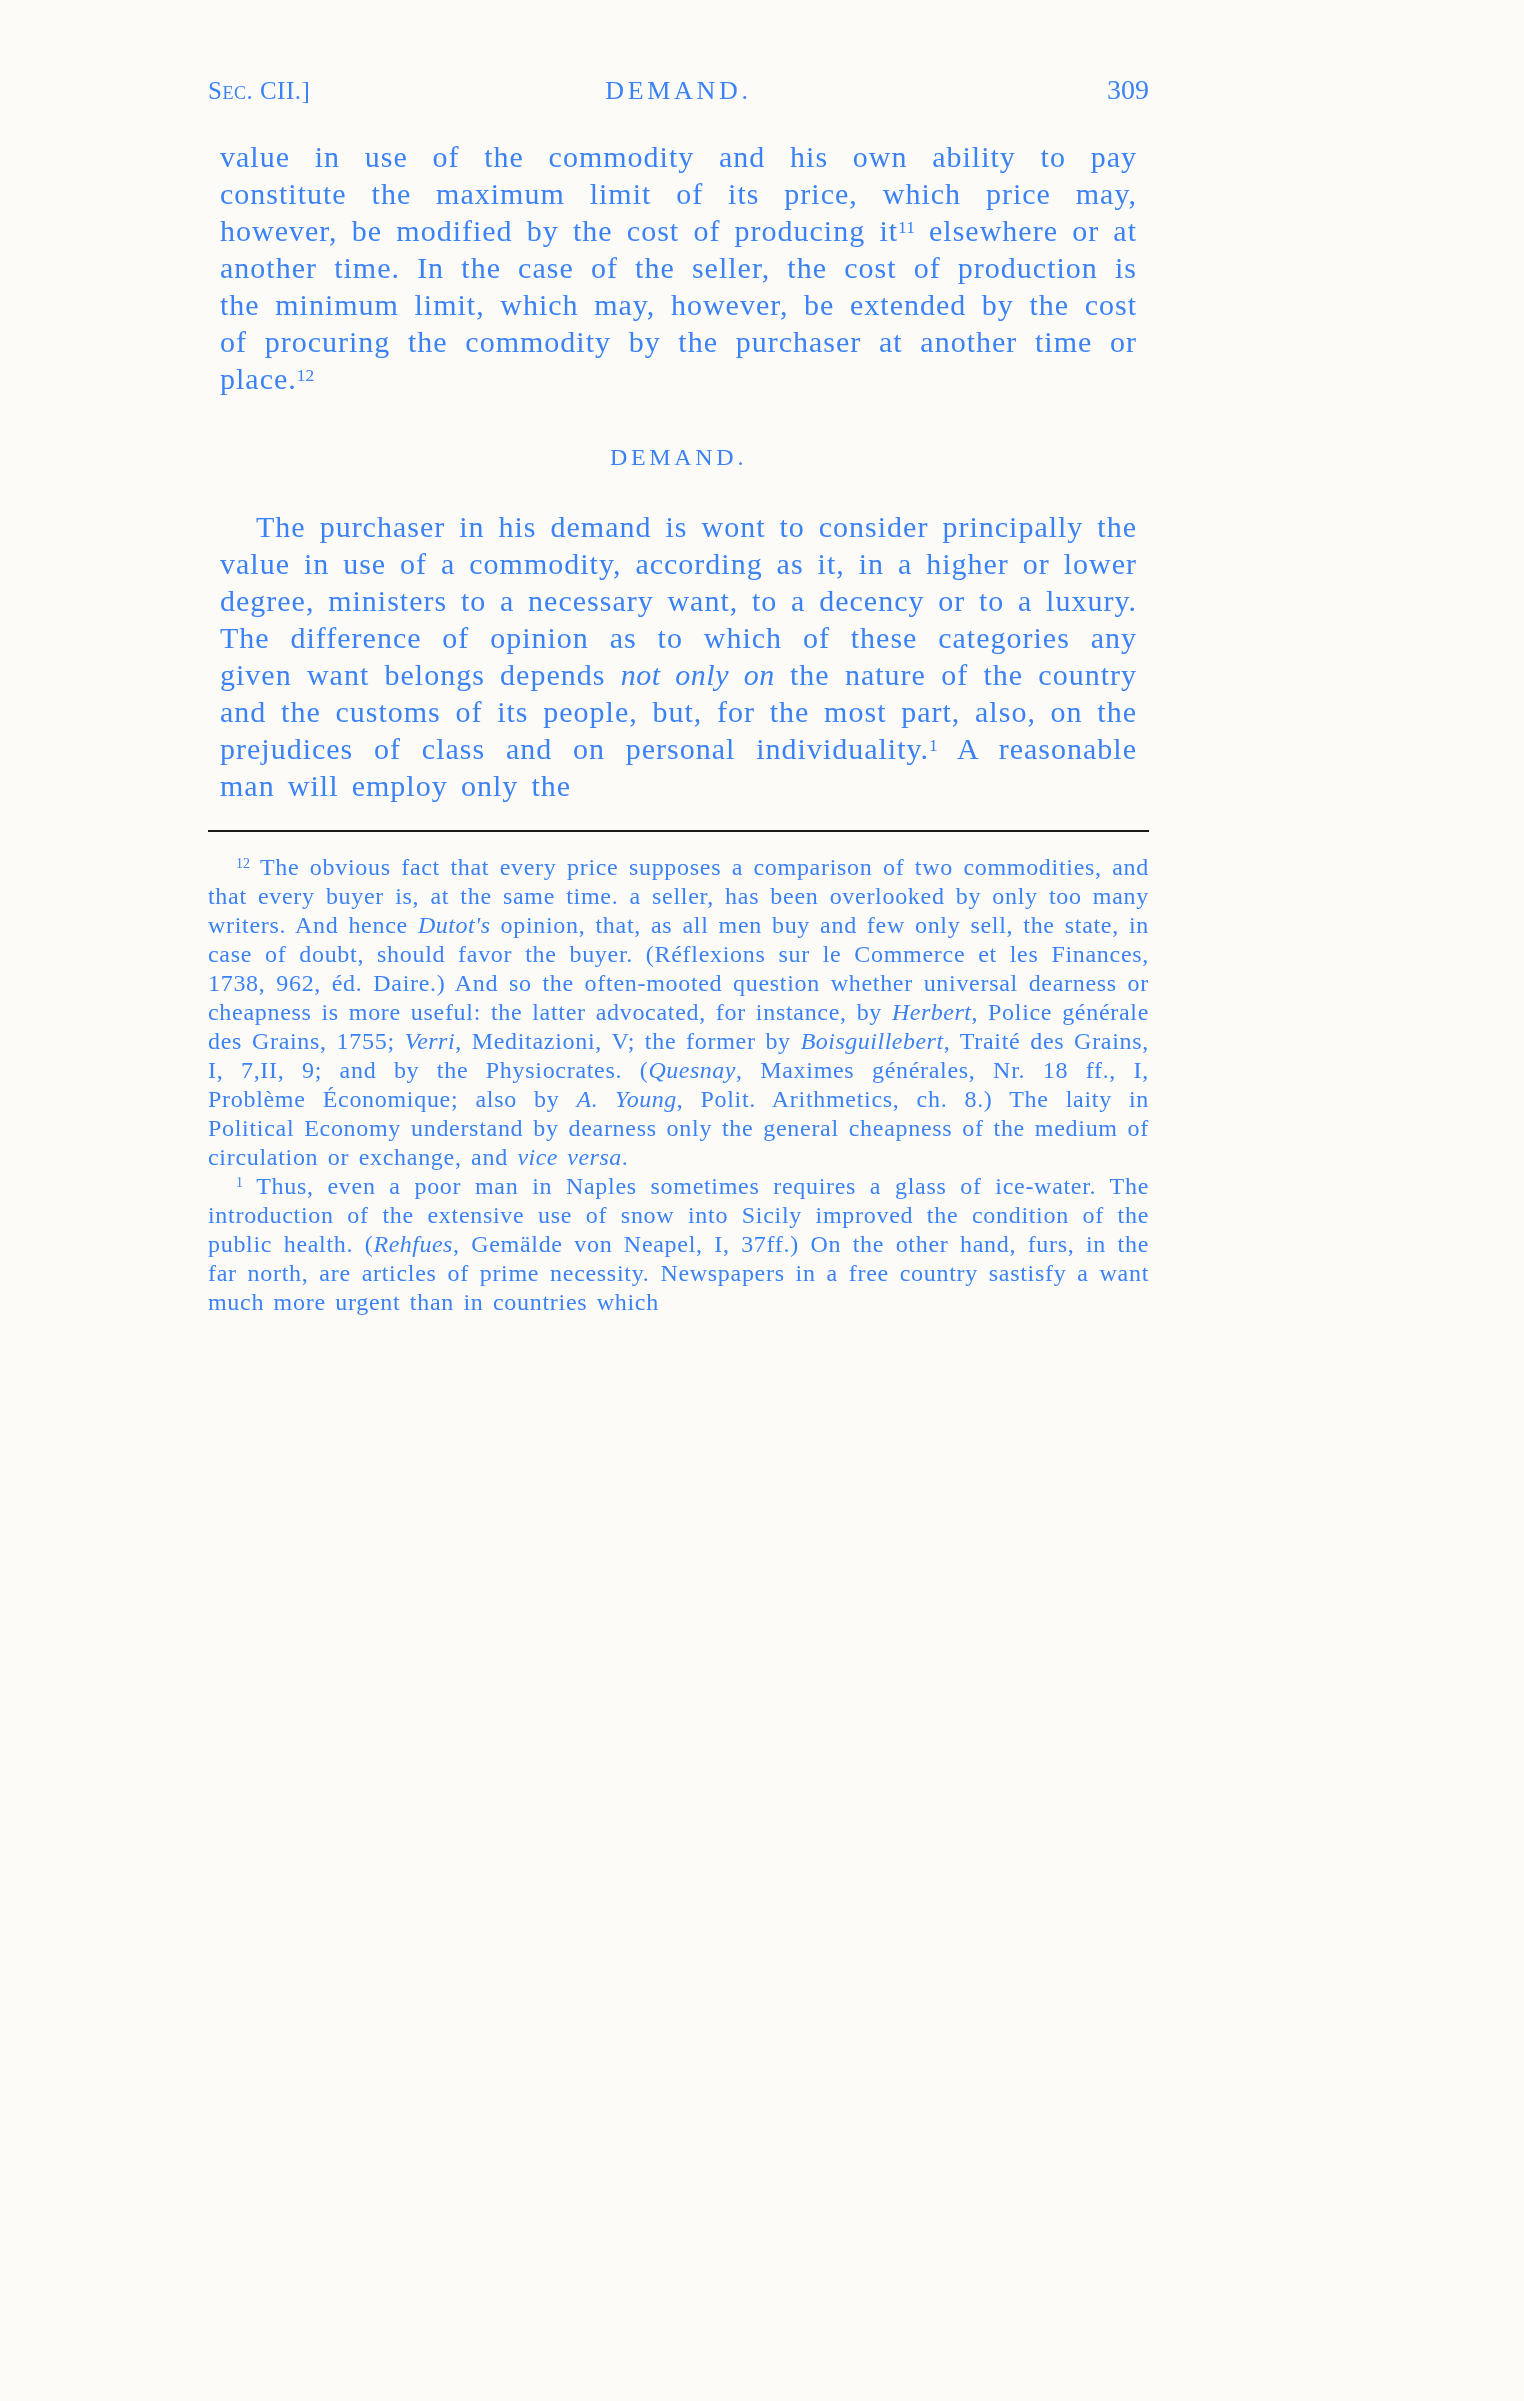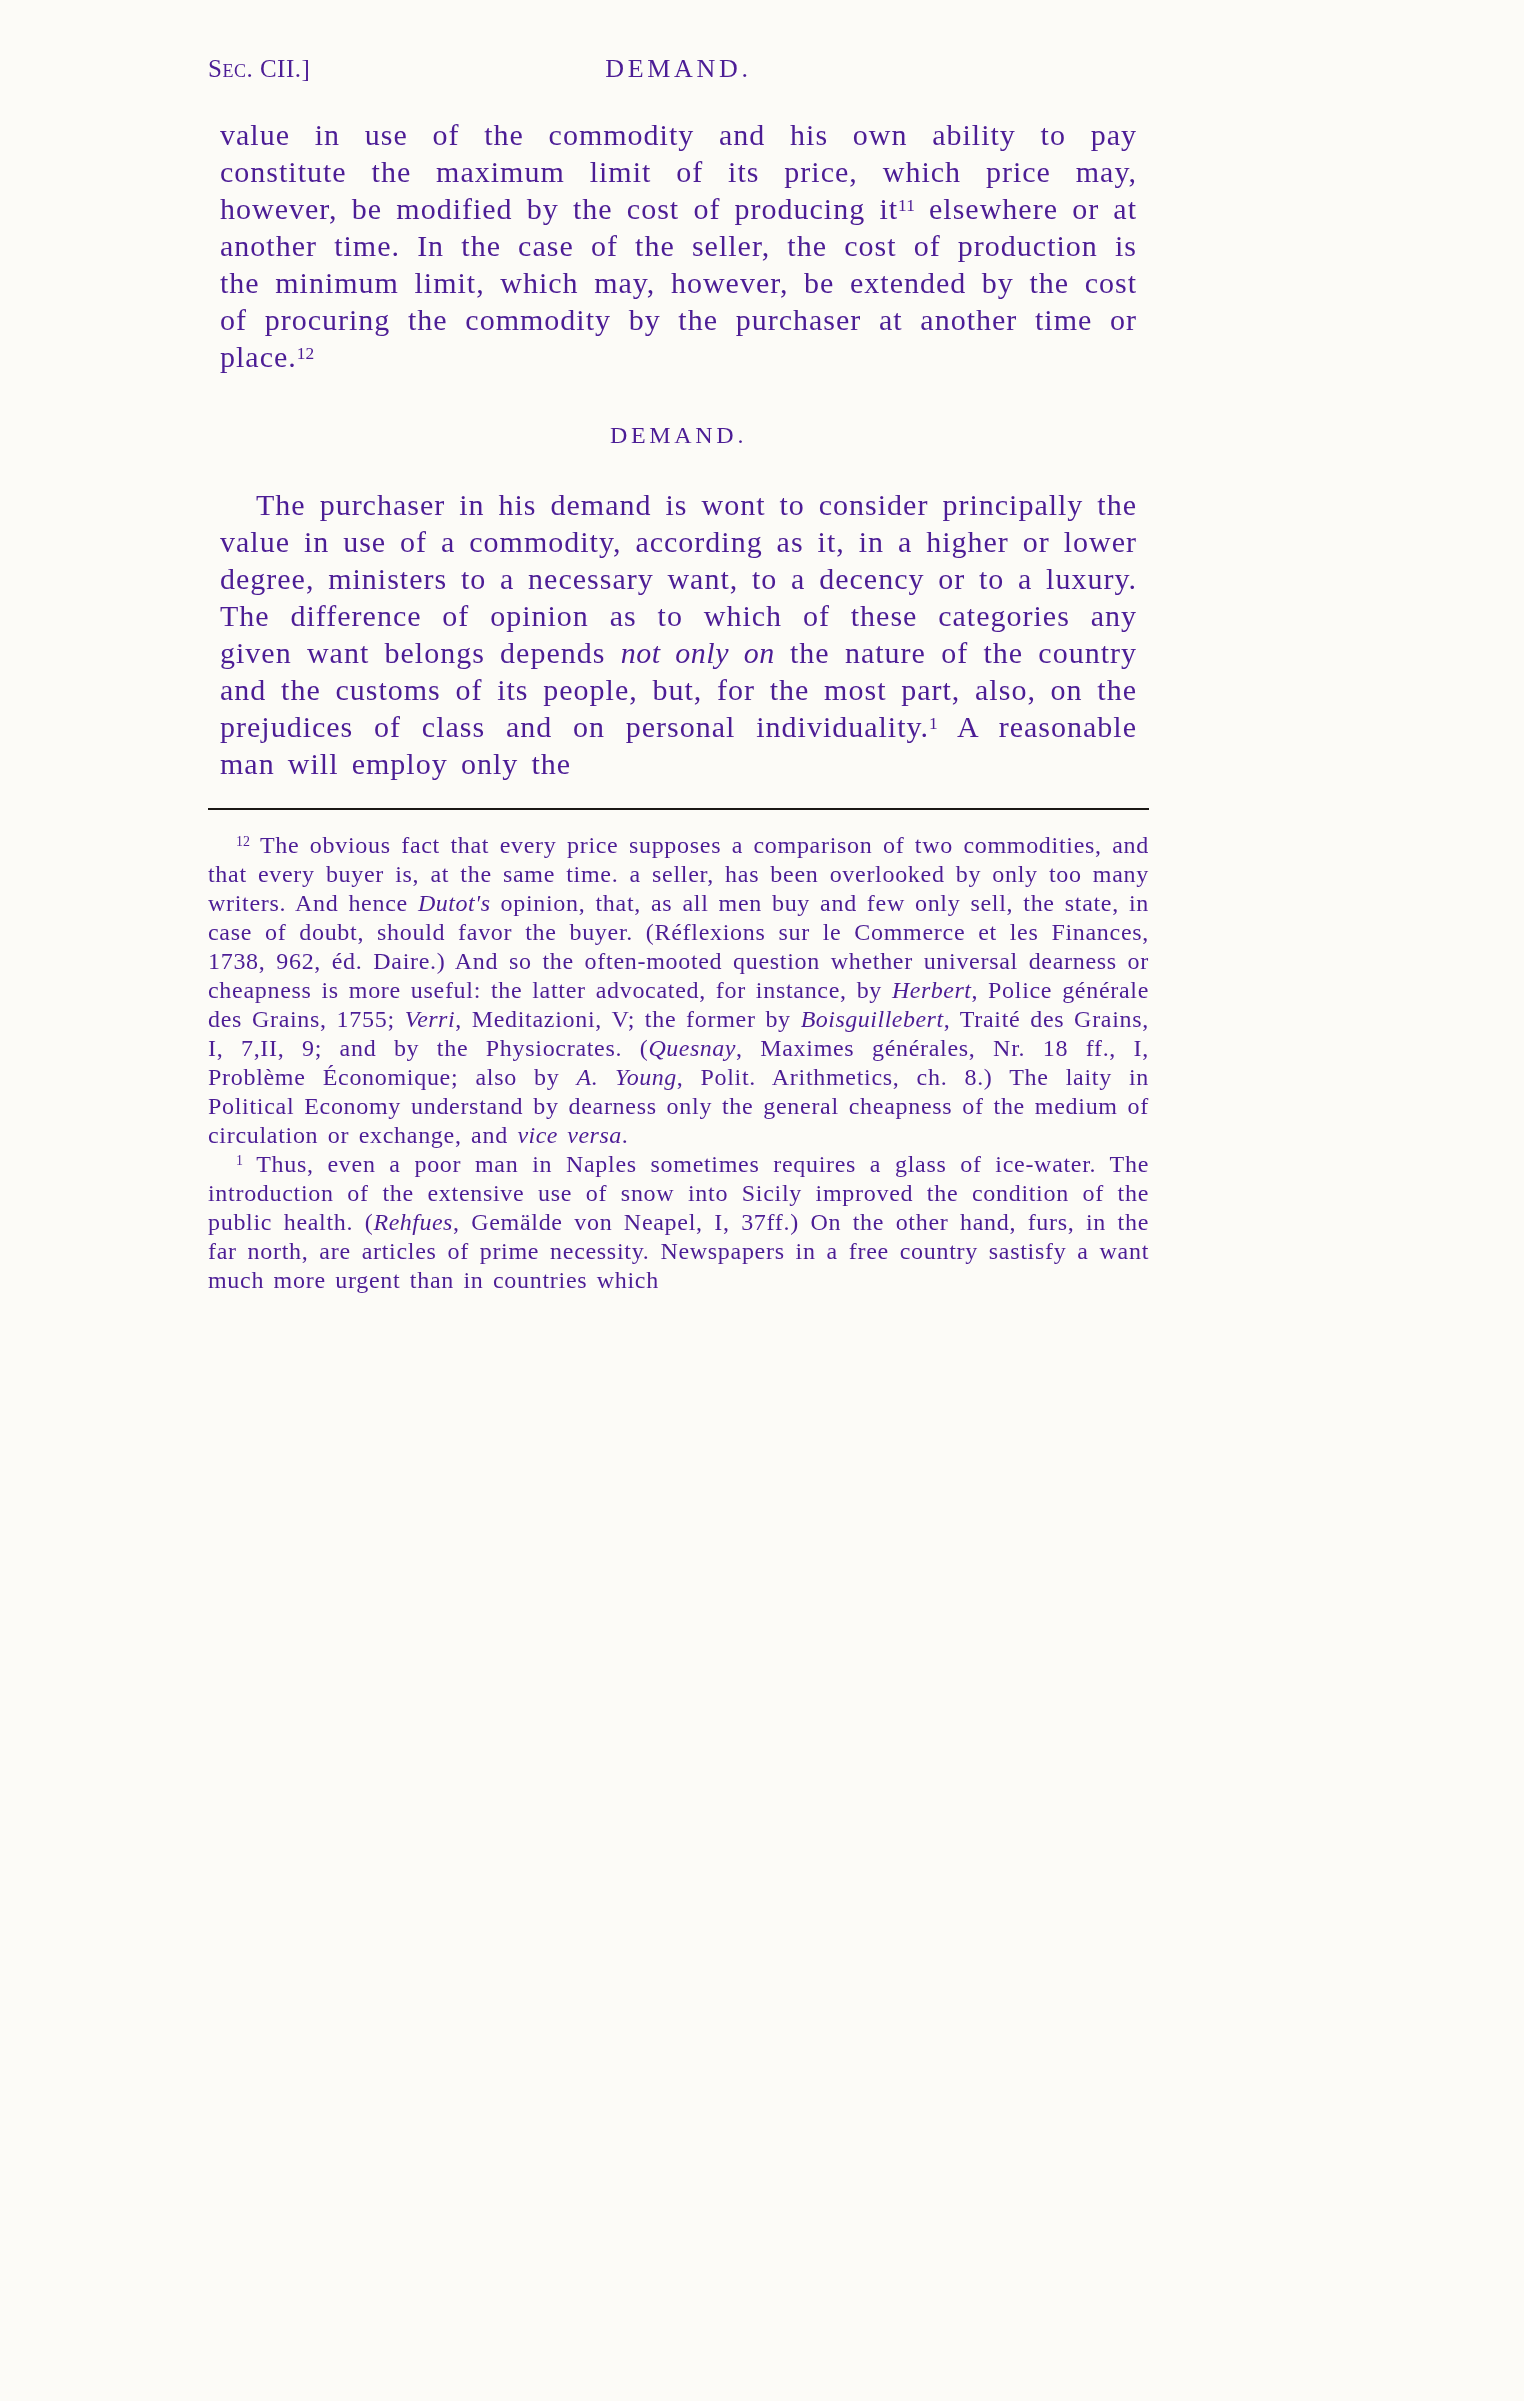--- a/index.html
+++ b/index.html
@@ -5,25 +5,25 @@
   html, body {
     margin: 0;
     padding: 0;
     background: #fcfbf7;
   }
   .scan {
     position: relative;
     width: 1364px;
     height: 2401px;
     background: #fcfbf7;
-    color: #4c1d95;
+    color: #3b82f6;
     font-family: "Liberation Serif", "DejaVu Serif", serif;
     overflow: hidden;
     box-sizing: border-box;
-    padding: 54px 215px 0 208px;
+    padding: 74px 215px 0 208px;
   }
   
   .running-head {
     display: grid;
     grid-template-columns: 1fr auto 1fr;
     align-items: baseline;
     margin-bottom: 32px;
   }
   .rh-left {
     font-size: 25px;
@@ -108,20 +108,21 @@
   i { letter-spacing: 0.5px; }
 </style>
 </head>
 <body>
 
 <div class="scan">
 
   <div class="running-head">
     <span class="rh-left">Sec. CII.]</span>
     <span class="rh-center">DEMAND.</span>
+    <span class="rh-right">309</span>
   </div>
 
   <p class="body-par par-continued">value in use of the commodity and his own ability to pay constitute the maximum limit of its price, which price may, however, be modified by the cost of producing it<sup>11</sup> elsewhere or at another time.  In the case of the seller, the cost of production is the minimum limit, which may, however, be extended by the cost of procuring the commodity by the purchaser at another time or place.<sup>12</sup></p>
 
 
   <h2 class="sec-sub">DEMAND.</h2>
 
   <p class="body-par par-main indented">The purchaser in his demand is wont to consider principally the value in use of a commodity, according as it, in a higher or lower degree, ministers to a necessary want, to a decency or to a luxury.  The difference of opinion as to which of these categories any given want belongs depends <i>not only on</i> the nature of the country and the customs of its people, but, for the most part, also, on the prejudices of class and on personal individuality.<sup>1</sup>  A reasonable man will employ only the</p>
 
   <hr class="fn-rule">

